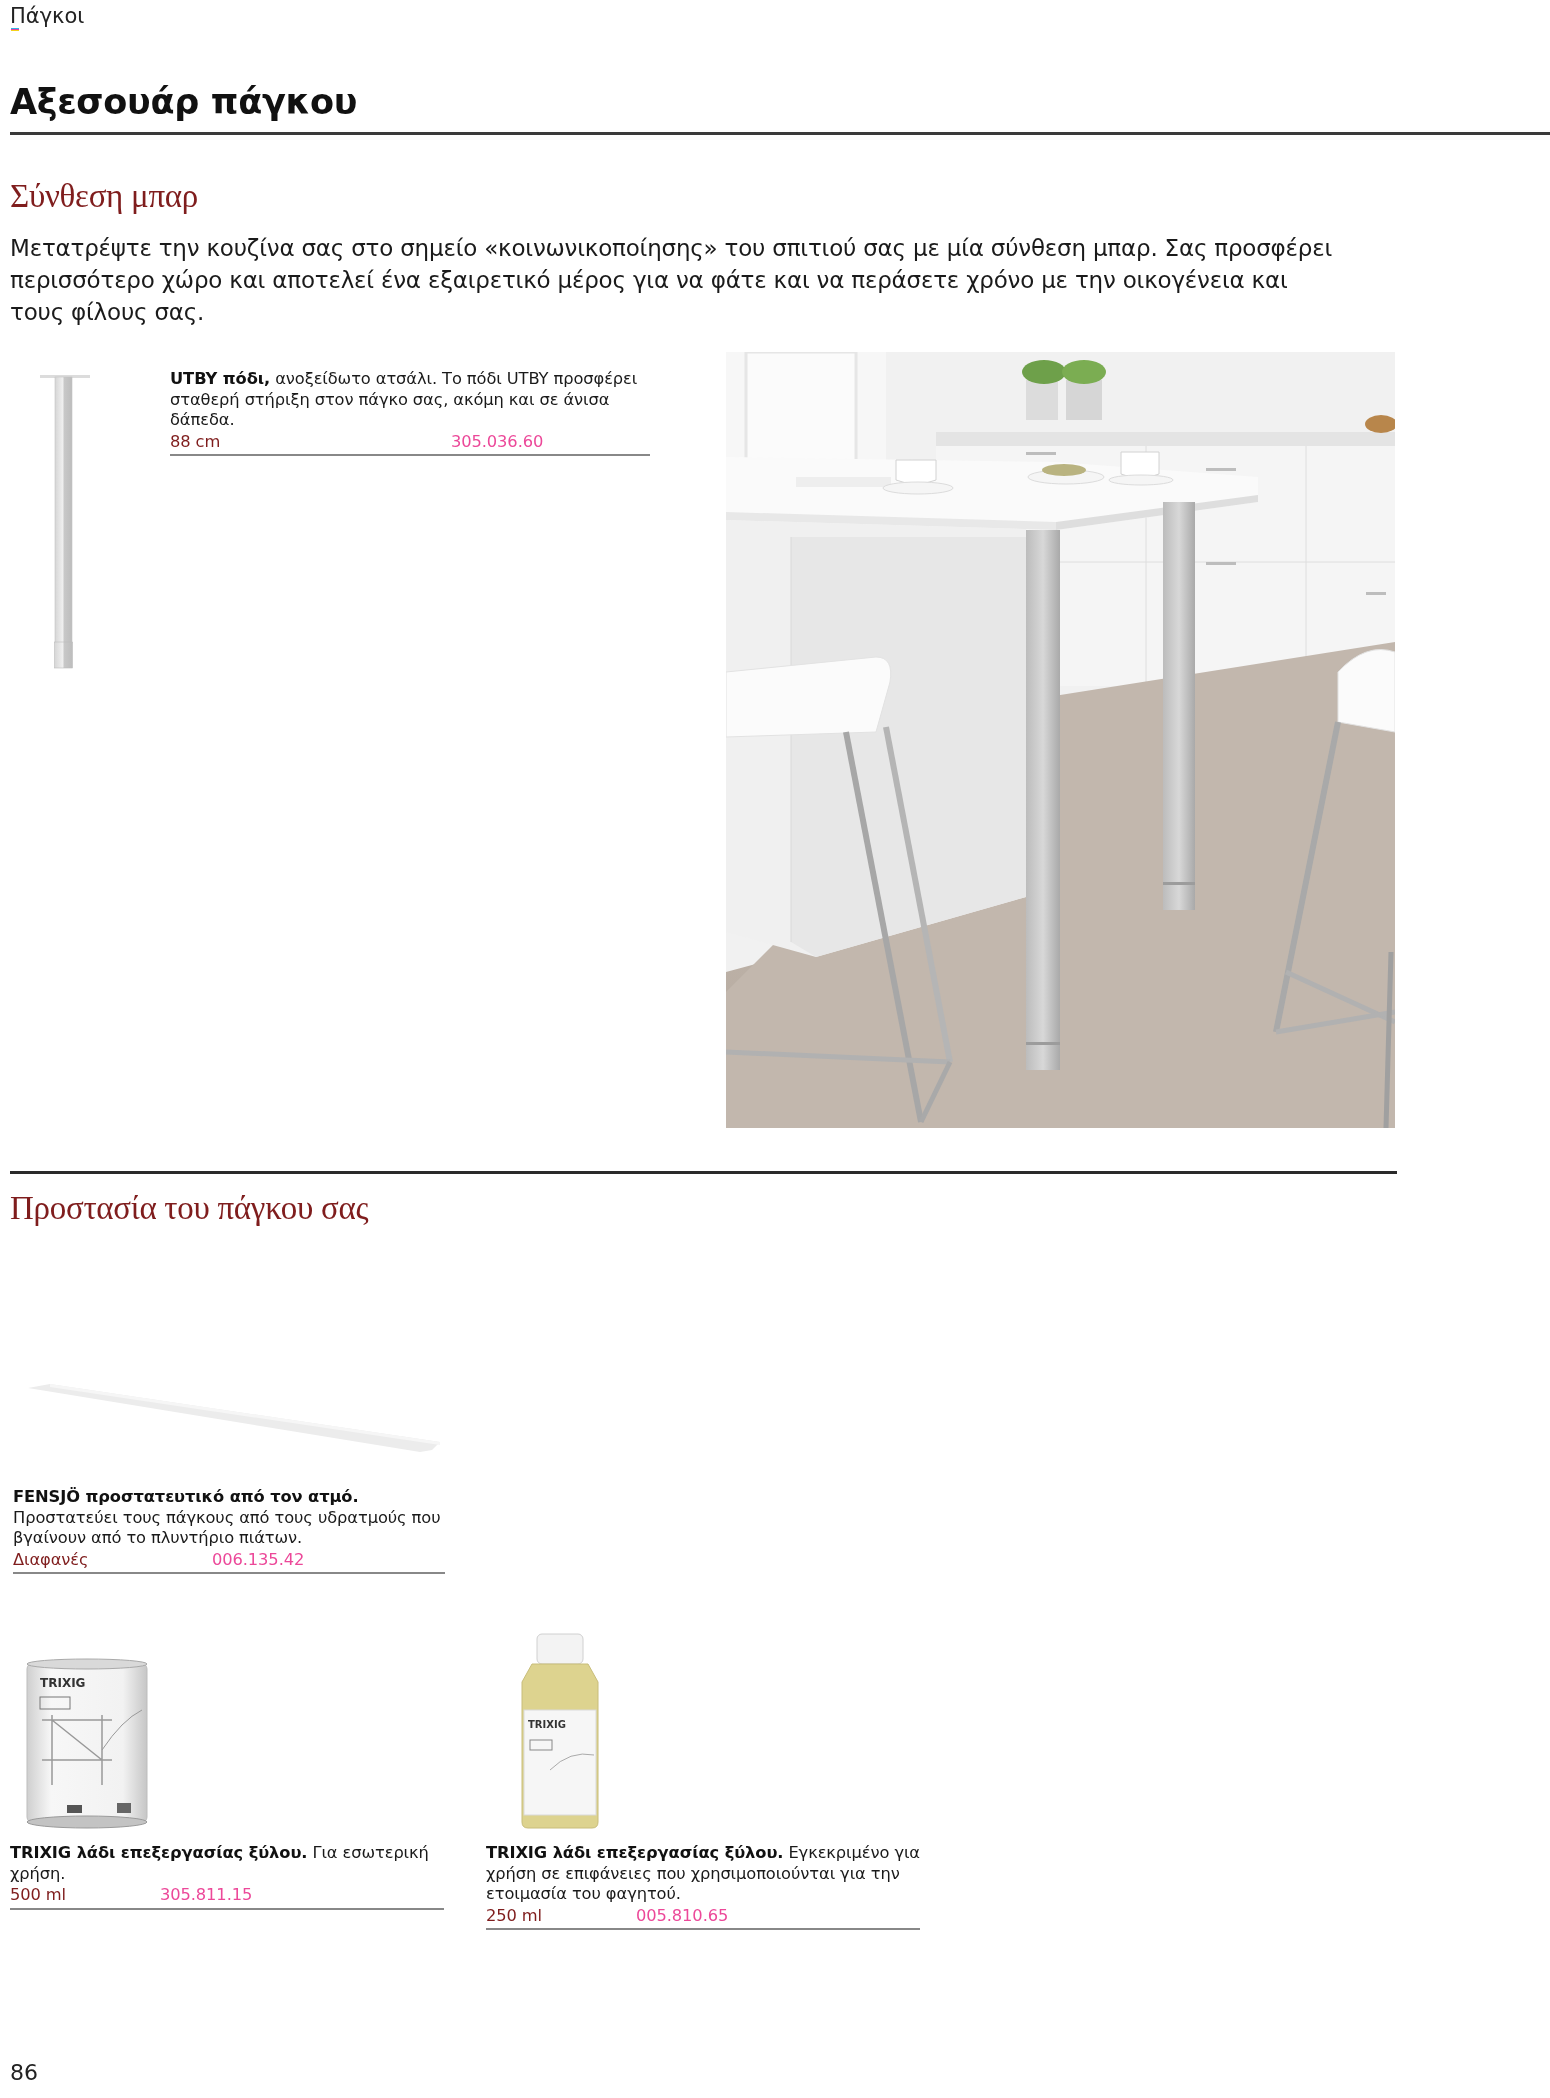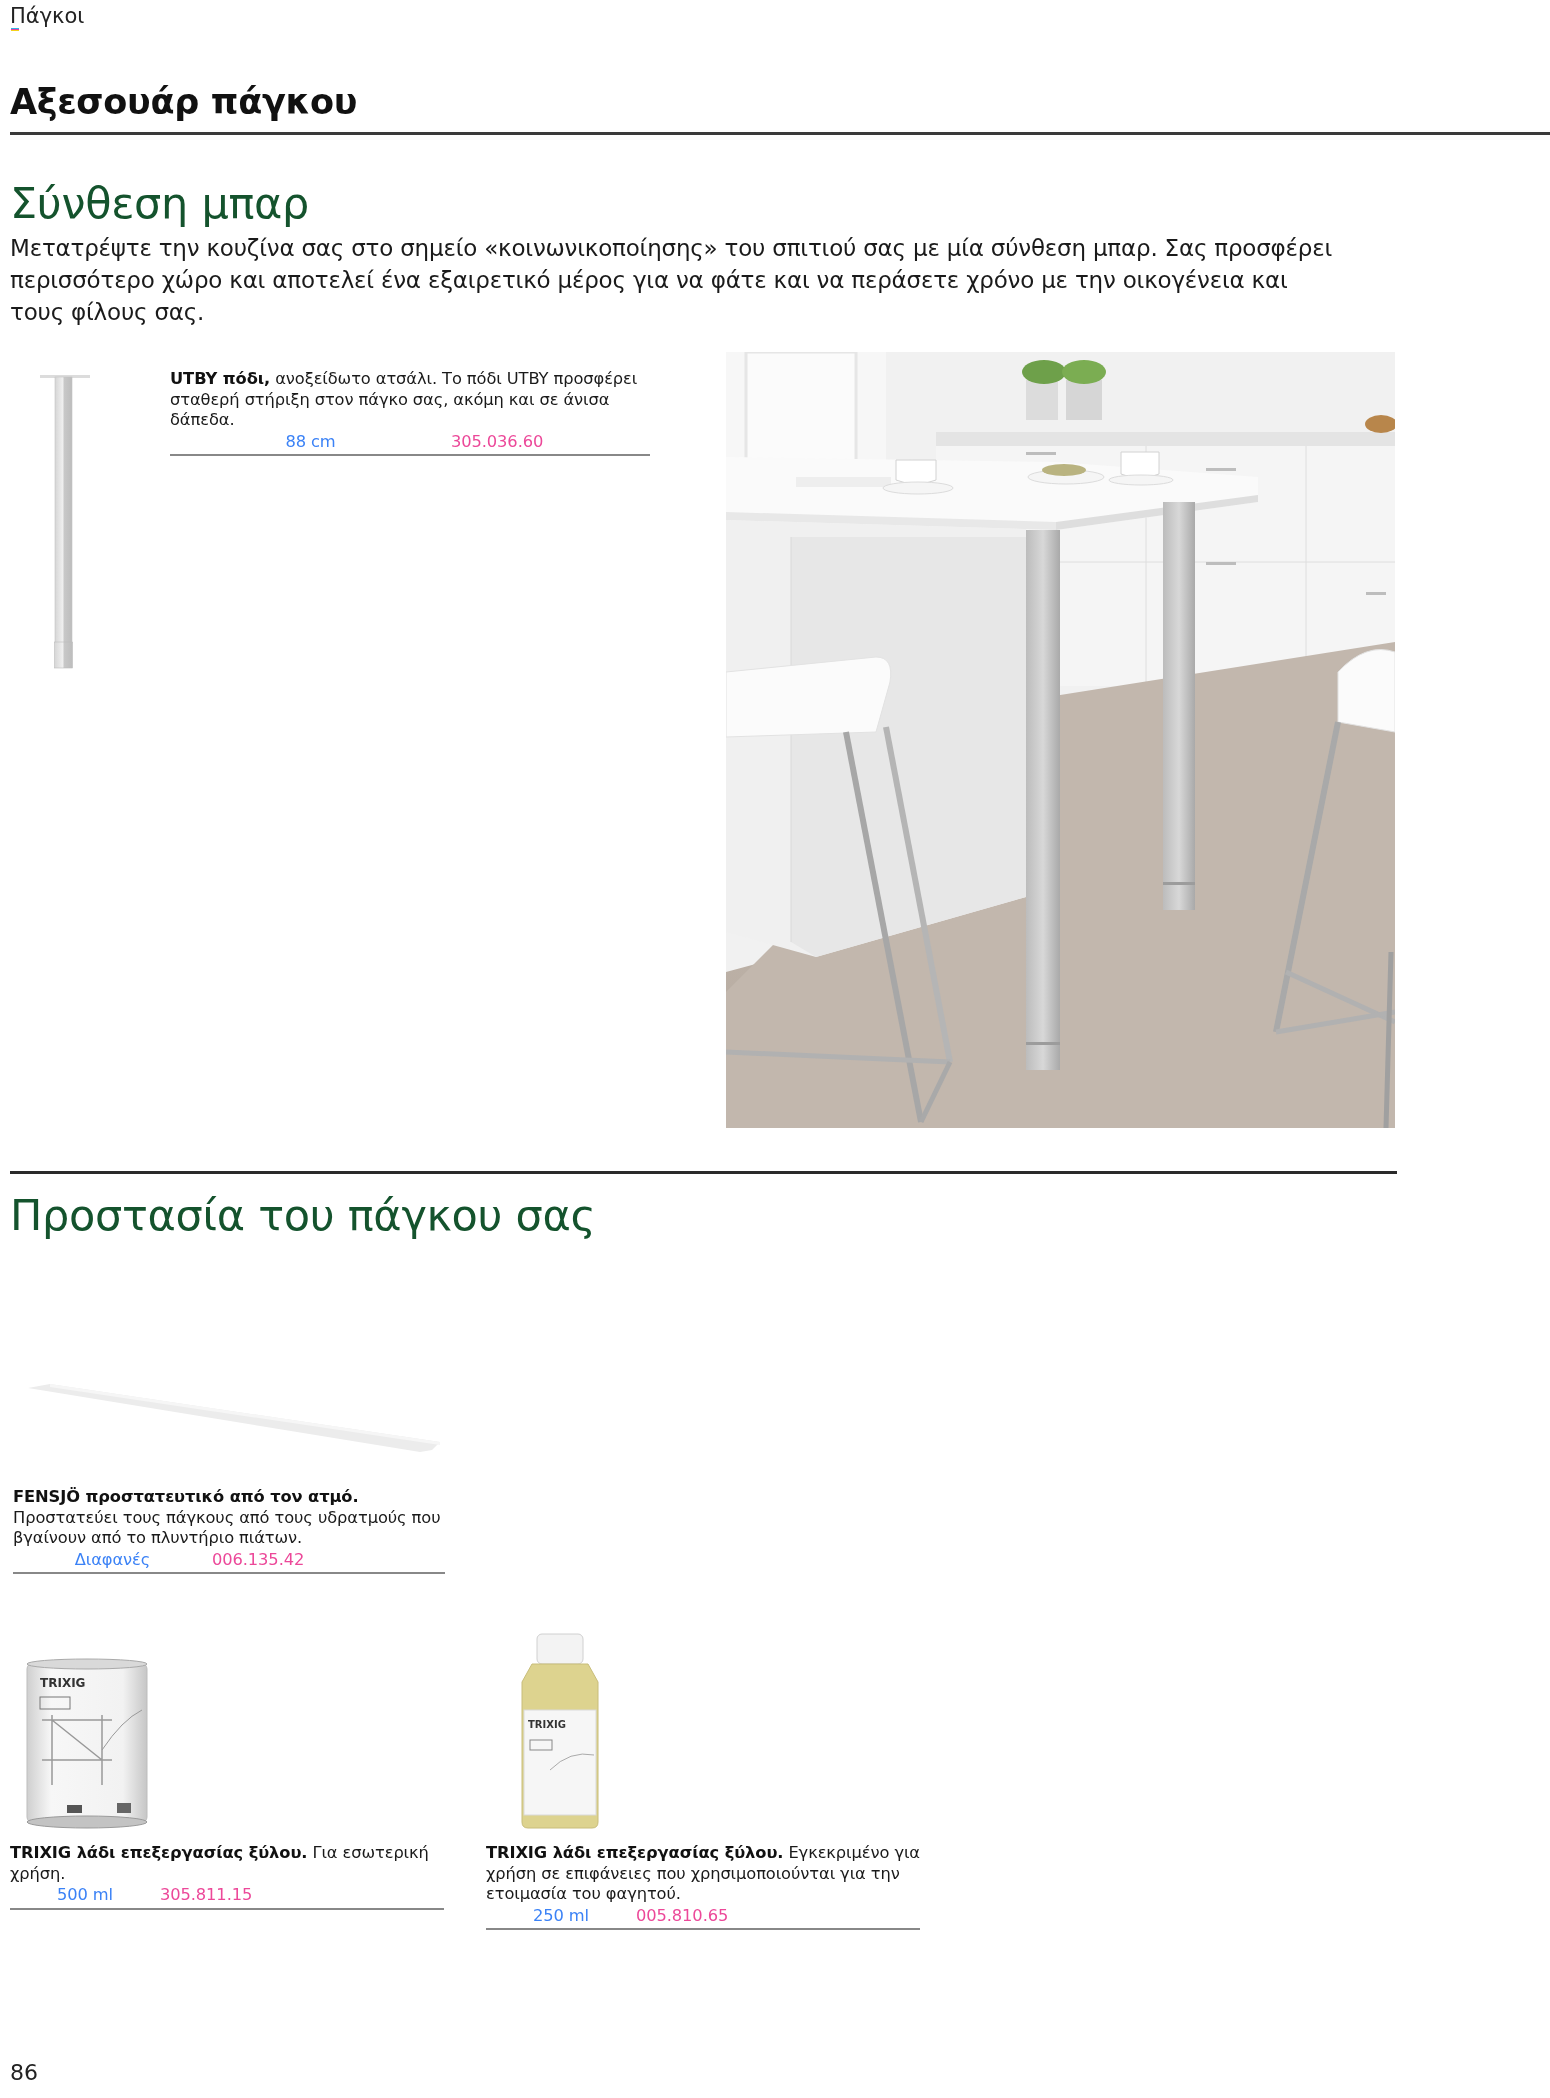--- a/index.html
+++ b/index.html
@@ -11,32 +11,32 @@
   .breadcrumb { left: 10px; top: 4px; font-size: 21px; color: #222; letter-spacing: 0; }
   .breadcrumb .first { position: relative; }
   .breadcrumb .first::after {
     content: ""; position: absolute; left: 1px; bottom: -3px; width: 8px; height: 3px;
     background: linear-gradient(to bottom, #2fb4e6 0 33%, #e63ca0 33% 66%, #f4d21c 66% 100%);
   }
 
   .h1 { left: 10px; top: 82px; font-size: 35px; font-weight: bold; color: #111; letter-spacing: -0.3px; }
   .rule-top { left: 10px; top: 132px; width: 1540px; height: 3px; background: #3a3a3a; }
 
-  .h2 { font-size: 43px; font-weight: normal; color: #14532d; letter-spacing: -0.3px; }
+  .h2 { font-size: 33px; font-weight: normal; color: #7f1d1d; letter-spacing: -0.3px; font-family: Liberation Serif, serif; }
   .h2-bar { left: 10px; top: 178px; }
 
   .intro { left: 10px; top: 232px; width: 1330px; font-size: 23px; line-height: 32px; color: #1a1a1a; letter-spacing: -0.2px; }
 
   
   .leg-img { left: 36px; top: 374px; width: 60px; height: 300px; }
   .prod-text { font-size: 16.3px; line-height: 20.5px; color: #1a1a1a; letter-spacing: -0.1px; }
   .prod-text b { font-weight: bold; color: #111; }
   .utby-text { left: 170px; top: 369px; width: 480px; }
   .spec-row { display: flex; align-items: baseline; font-size: 16.3px; padding-bottom: 2px; border-bottom: 2px solid #888; margin-top: 1px; }
-  .spec-row .size { color: #3b82f6; text-align: center; }
+  .spec-row .size { color: #7f1d1d; }
   .spec-row .code { color: #ec4899; }
 
   
   .photo { left: 726px; top: 352px; width: 669px; height: 776px; overflow: hidden; }
 
   .rule-mid { left: 10px; top: 1171px; width: 1387px; height: 3px; background: #2a2a2a; }
   .h2-prot { left: 10px; top: 1190px; }
 
   
   .fensjo-img { left: 20px; top: 1380px; width: 420px; height: 90px; }

